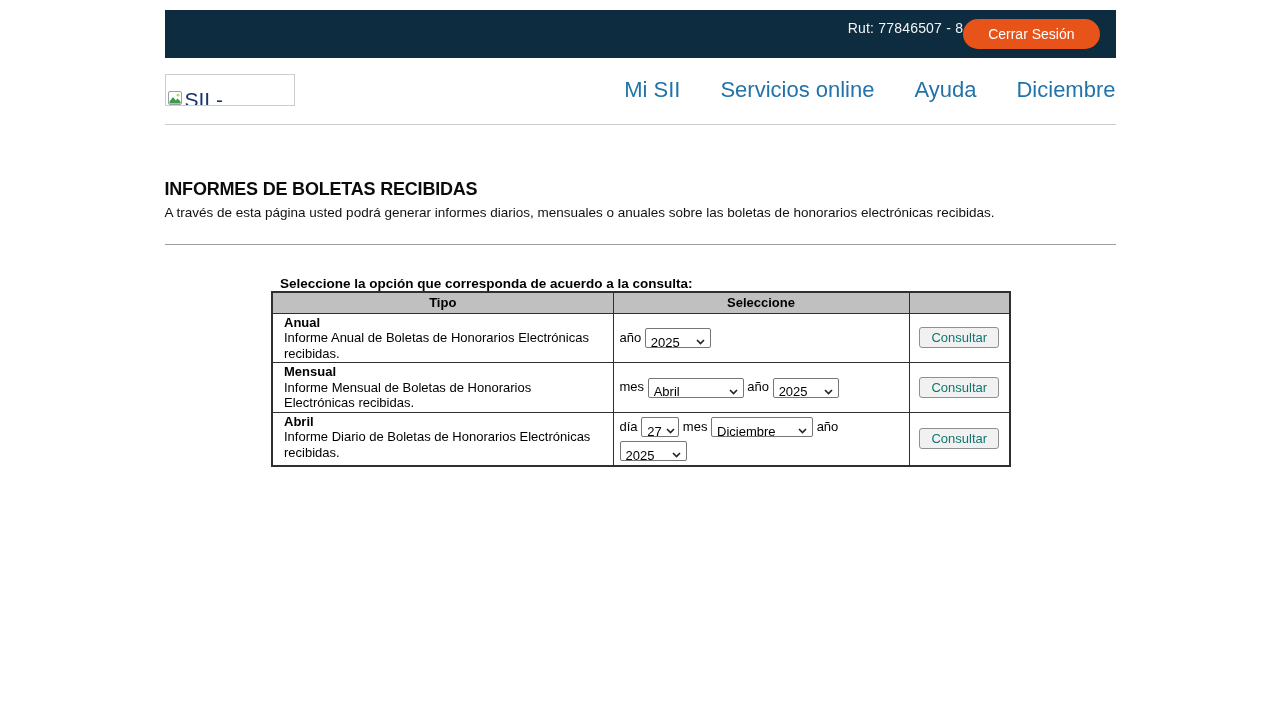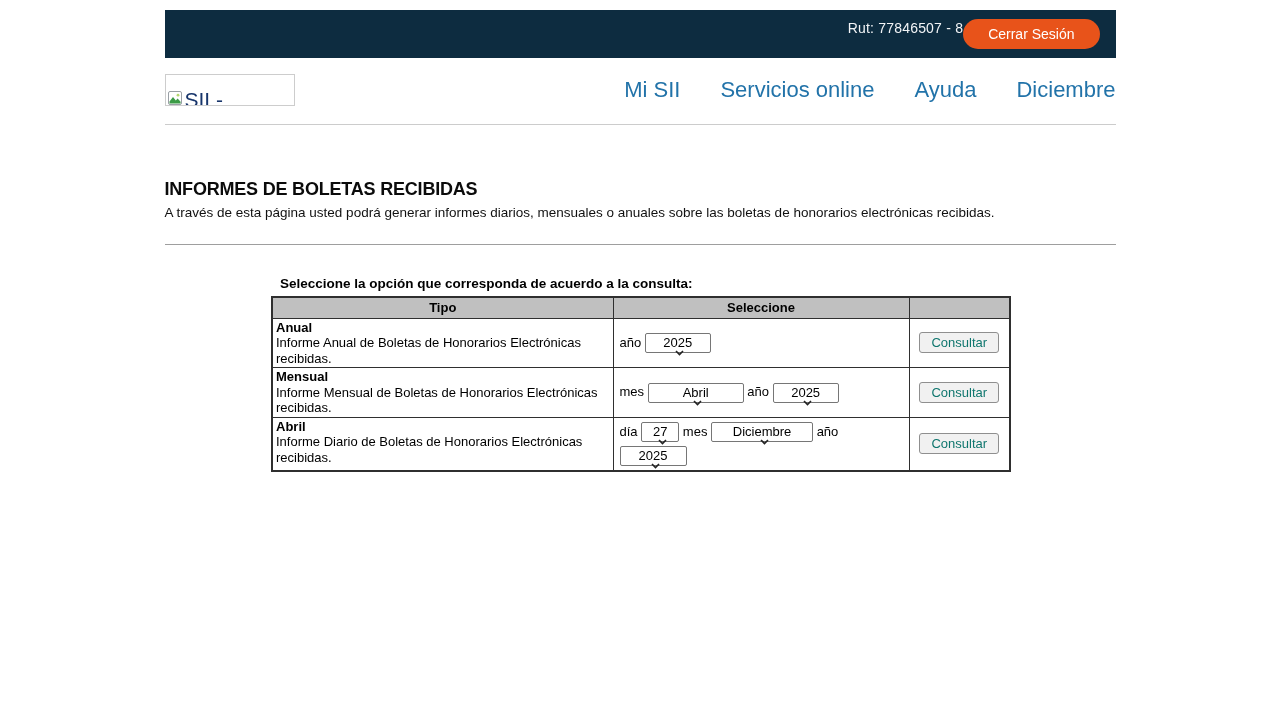--- a/index.html
+++ b/index.html
@@ -74,57 +74,56 @@
   .page-desc { margin: 5px 0 0 0; font-size: 13.5px; color: #111; }
   .rule {
     margin-top: 24px;
     border: none;
     border-top: 1px solid #9e9e9e;
     height: 0;
   }
 
   
   .consult { width: 738px; margin: 31px auto 0; }
-  .section-heading { font-size: 13.5px; font-weight: bold; padding-left: 9px; margin-bottom: 5px; }
+  .section-heading { font-size: 13.5px; font-weight: bold; padding-left: 9px; }
 
   table.consult-table {
     width: 738px;
     border-collapse: collapse;
     border: 2px solid #2f2f2f;
     table-layout: fixed;
   }
   .consult-table th, .consult-table td { border: 1px solid #2f2f2f; }
   .consult-table thead th {
     background: #c0c0c0;
     font-size: 13px;
     font-weight: bold;
     height: 21px;
     text-align: center;
     padding: 1px 20px;
   }
-  .type-cell { vertical-align: top; padding: 1px 3px; font-size: 13px; line-height: 15.5px; }
+  .type-cell { vertical-align: top; padding: 1px 11px; font-size: 13px; line-height: 15.5px; }
   .type-name { font-weight: bold; }
   .controls-cell { vertical-align: middle; padding: 2px 6px; font-size: 13px; line-height: 24px; }
   .action-cell { vertical-align: middle; text-align: center; padding: 2px; }
   .ctrl-label { font-size: 13px; }
 
   .fake-select {
     display: inline-flex;
     align-items: center;
     justify-content: space-between;
     height: 20px;
     border: 1px solid #767676;
     border-radius: 2px;
     background: #ffffff;
-    padding: 1px 5px 0 5px;
+    padding: 8px 5px 0 5px;
     vertical-align: middle;
     cursor: pointer;
     font-size: 13px;
     line-height: normal;
-    flex-direction: column;
   }
   .w-day   { width: 38px; }
   .w-month { width: 96px; }
   .w-monthw{ width: 102px; }
   .w-year  { width: 66px; }
   .w-year2 { width: 67px; }
   .chev { flex: 0 0 auto; margin-left: 4px; }
 
   .consultar-btn {
     font-family: "Liberation Sans", sans-serif;

